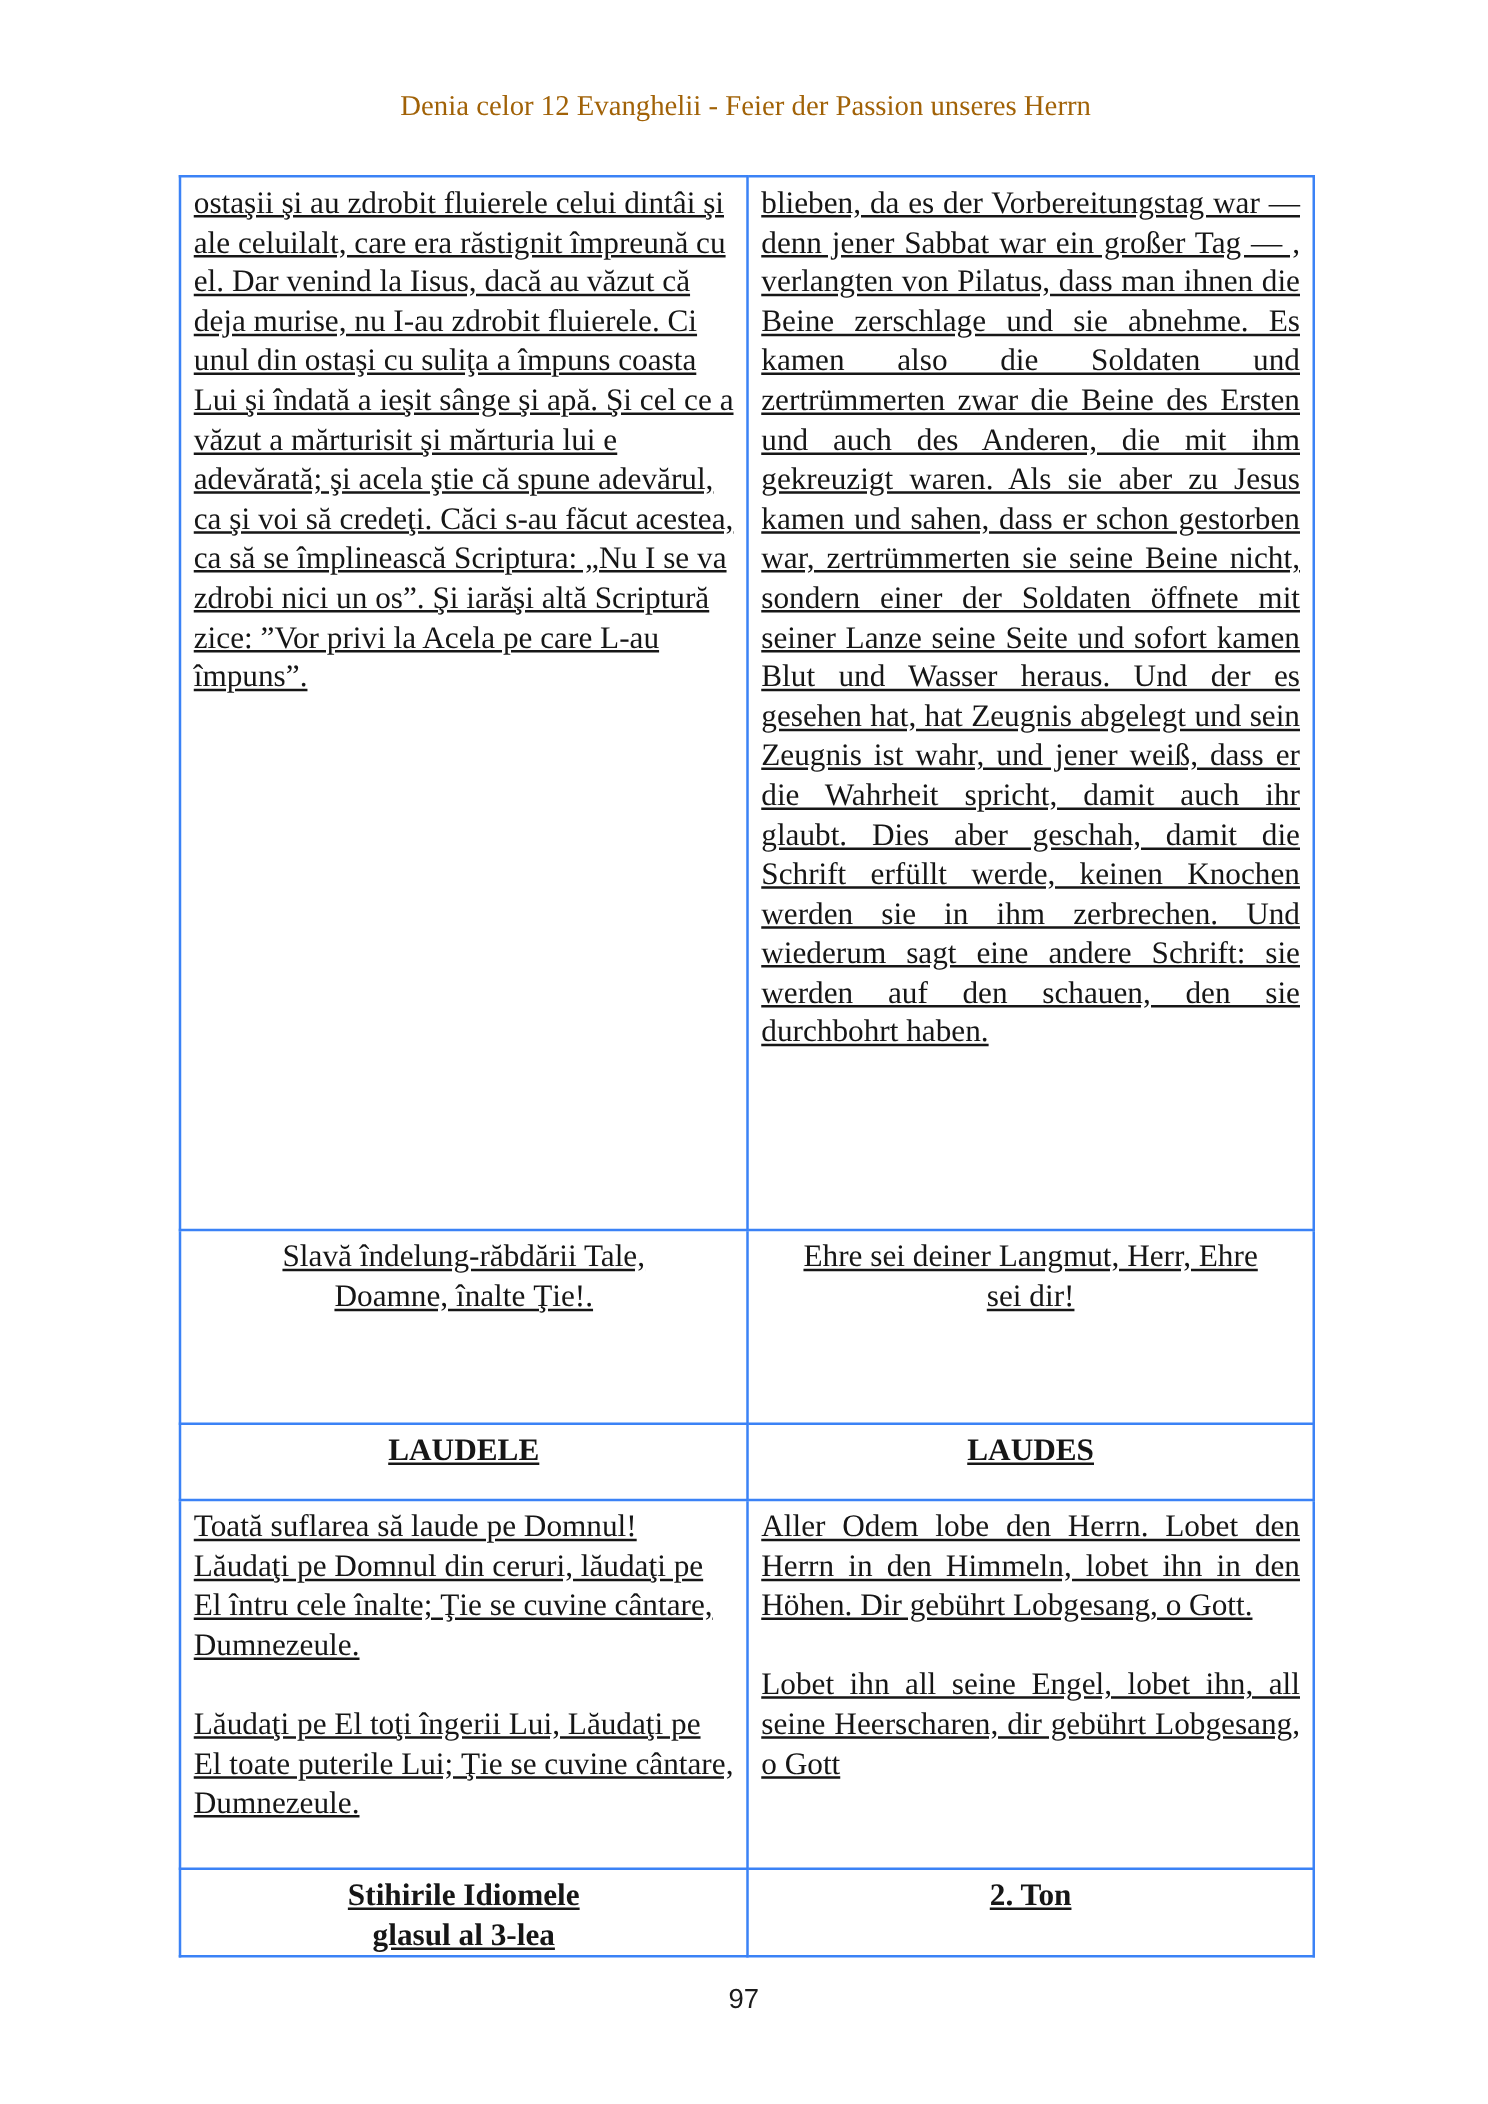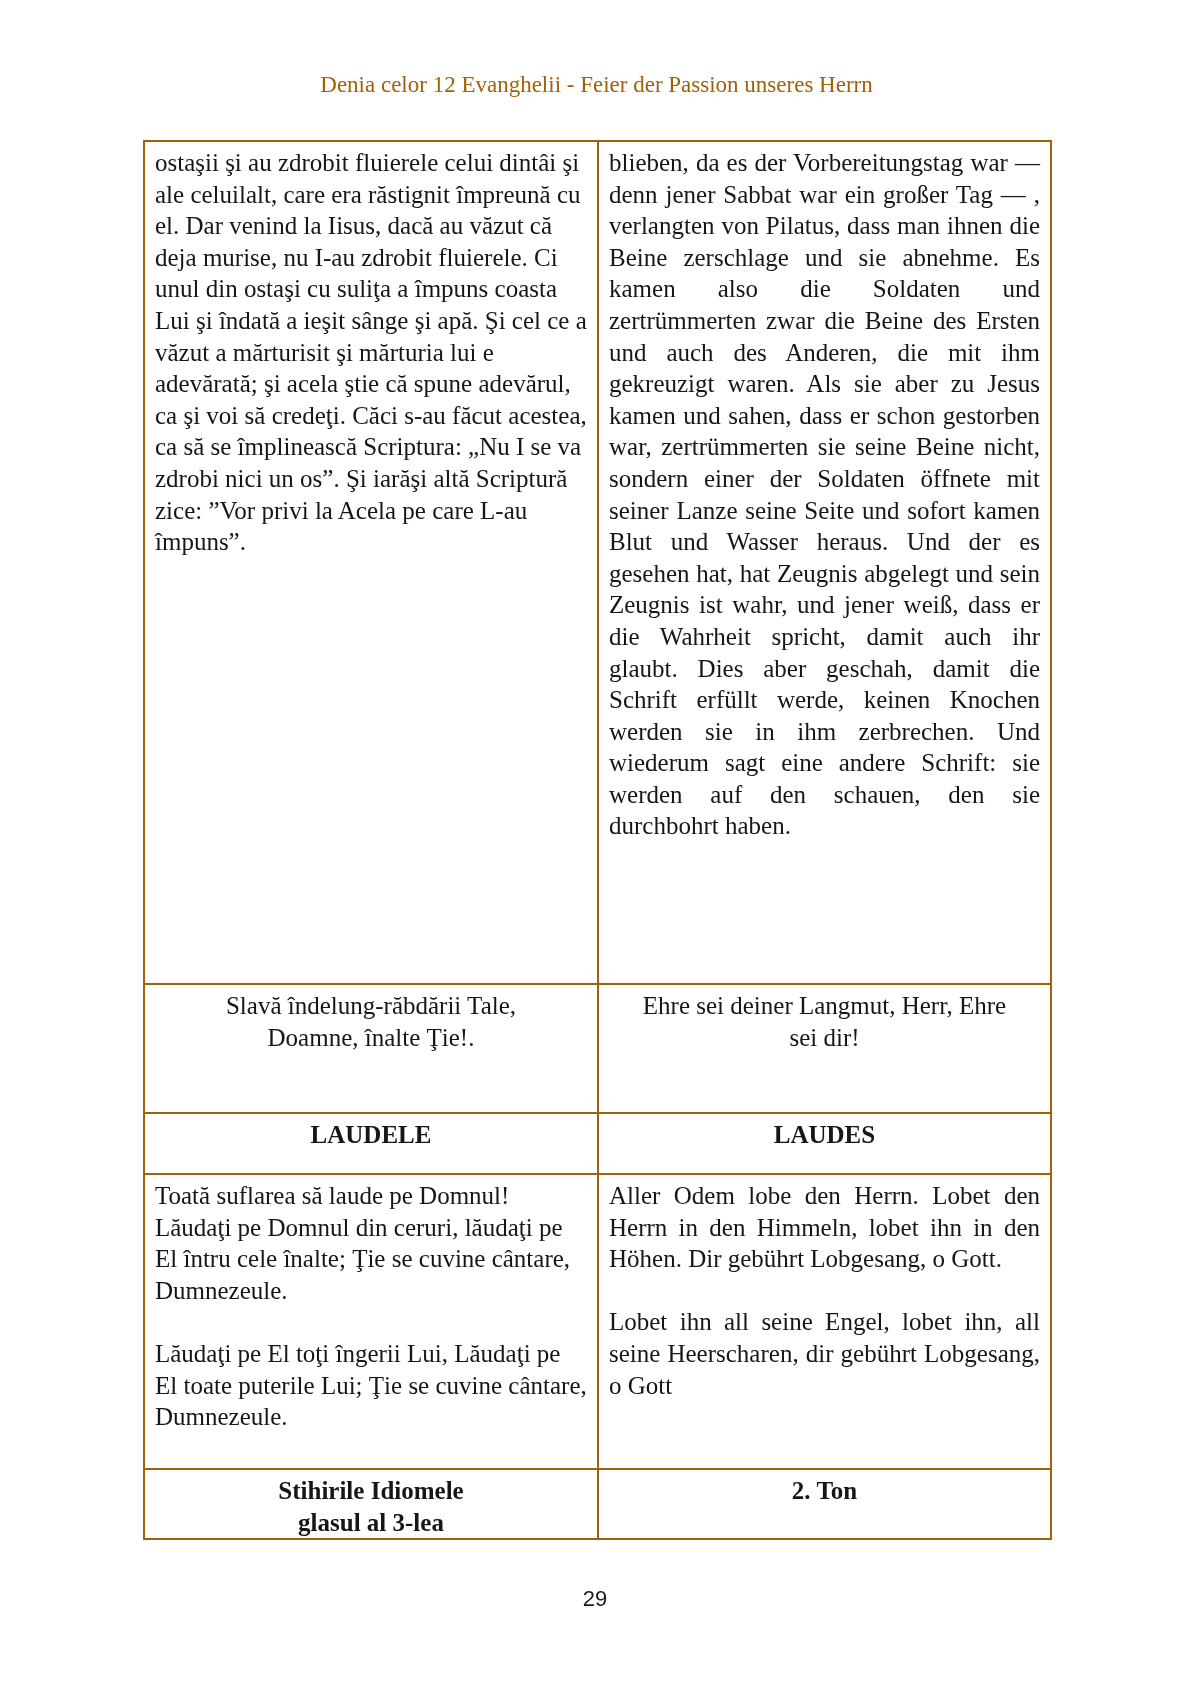--- a/index.html
+++ b/index.html
@@ -20,33 +20,34 @@
     white-space: nowrap;
   }
   table.bilingual {
     position: absolute;
     top: 140px; left: 143px;
     width: 907px;
     border-collapse: collapse;
     table-layout: fixed;
   }
   table.bilingual td {
-    border: 2px solid #a16207;
+    border: 2px solid #3b82f6;
     vertical-align: top;
     font-size: 25px;
     line-height: 31.6px;
     padding: 5px 10px 0 10px;
     overflow: hidden;
+    text-decoration: underline;
   }
   td.ro-cell { padding-right: 5px; }
   .justify { text-align: justify; }
   .center { text-align: center; }
   .bold { font-weight: bold; }
   tr.r1 { height: 843px; }
-  tr.r2 { height: 129px; }
+  tr.r2 { height: 155px; }
   tr.r3 { height: 61px; }
   tr.r4 { height: 295px; padding-left: 35px; }
   tr.r5 { height: 65px; }
   td p { margin: 0; }
   td p + p { margin-top: 31.6px; }
   .page-number {
     position: absolute;
     top: 1586px; left: 0; width: 1190px;
     text-align: center;
     font-family: "Liberation Sans", sans-serif;
@@ -96,13 +97,13 @@
   <tr class="r5">
     <td class="center bold">
       <div>Stihirile Idiomele</div>
       <div>glasul al 3-lea</div>
     </td>
     <td class="center bold">2. Ton</td>
   </tr>
 </tbody>
   </table>
 
-<div class="page-number">29</div>
+<div class="page-number">97</div>
 
 </body></html>

